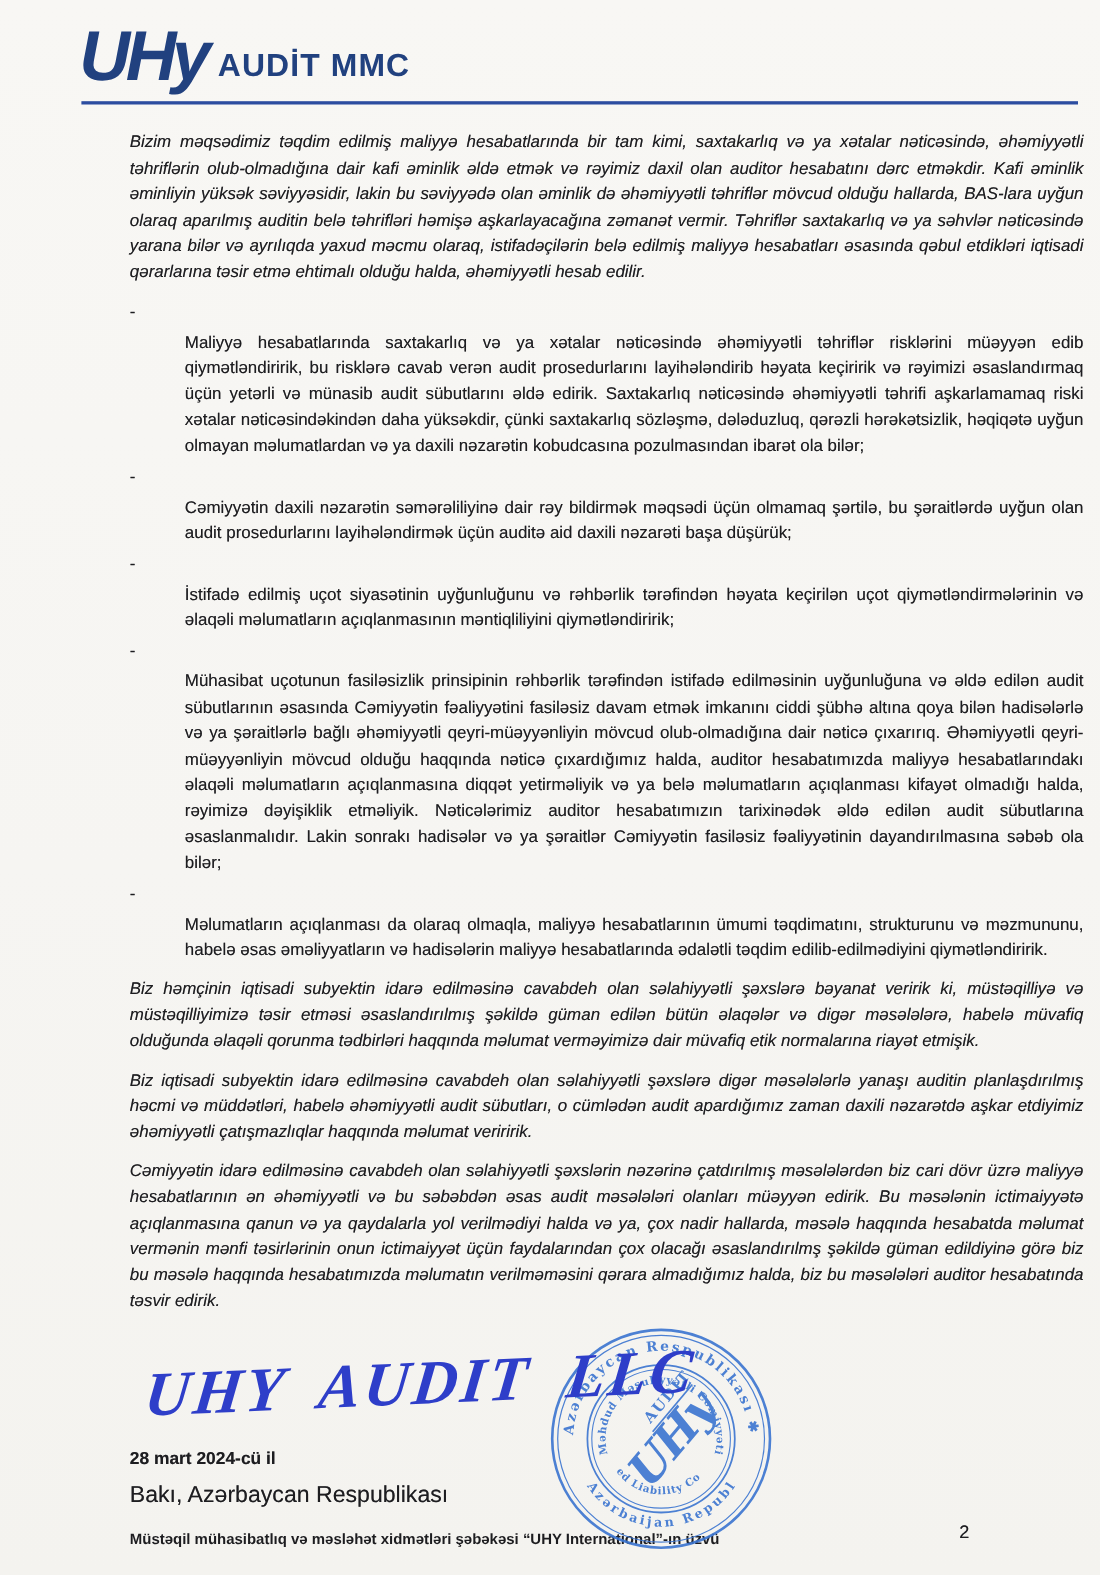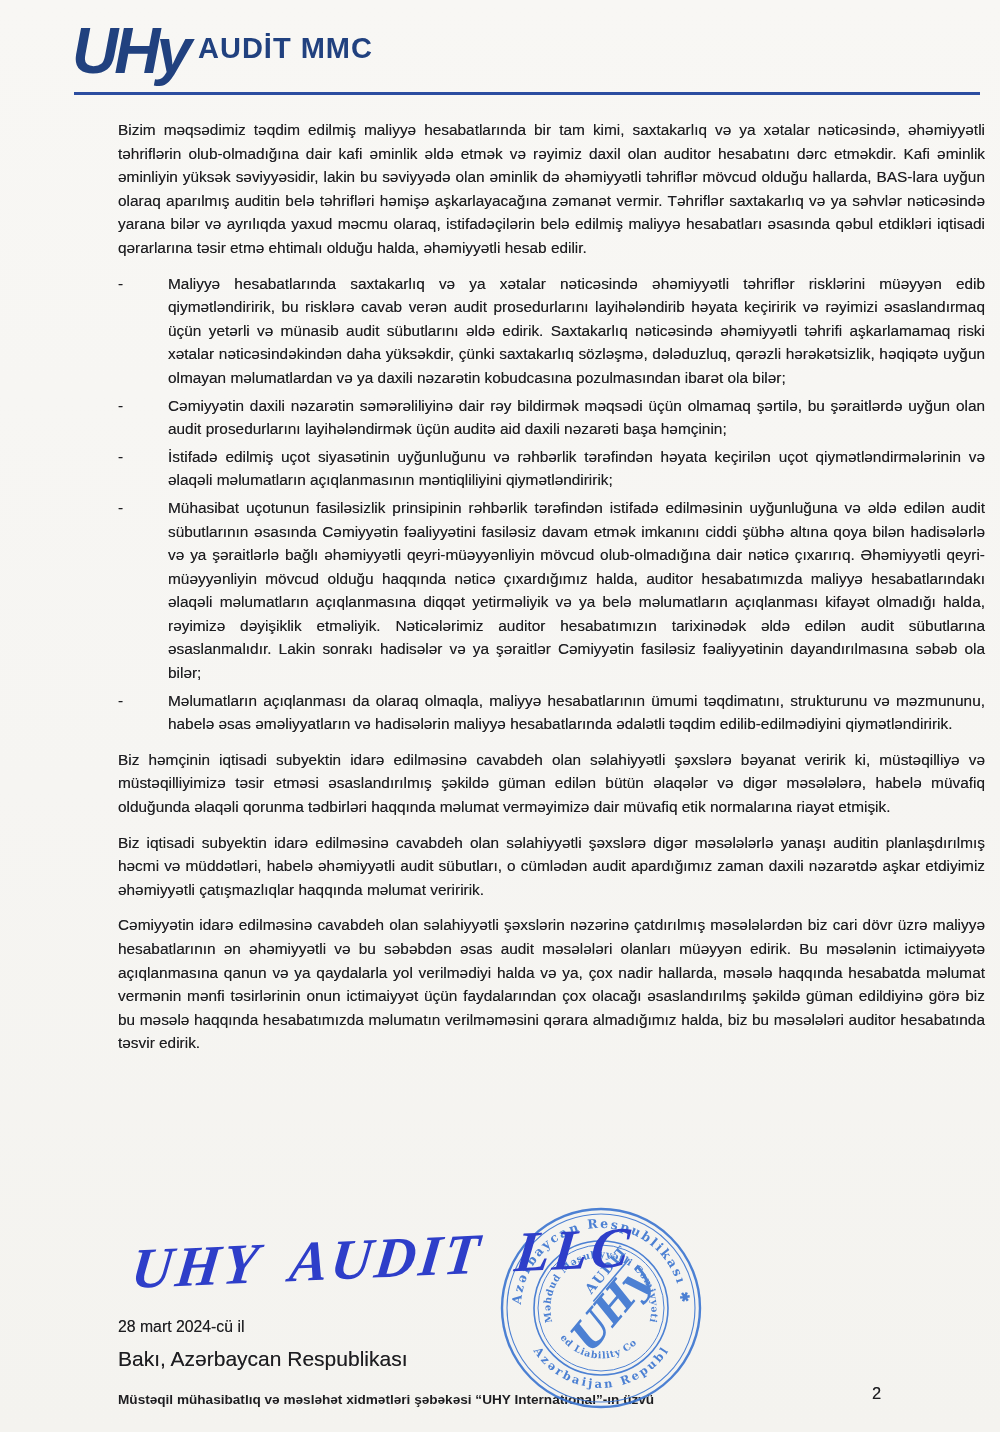--- a/index.html
+++ b/index.html
@@ -24,21 +24,21 @@
   
   .logo{
     position:absolute;left:72px;top:14px;
     font-family:"Liberation Sans",sans-serif;
     font-style:italic;font-weight:700;
     font-size:64px;letter-spacing:-4px;
     color:var(--brand-navy);
     z-index:2;
   }
   .brand{
-    position:absolute;left:198px;top:32px;
+    position:absolute;left:198px;top:44px;
     font-weight:700;font-size:29px;letter-spacing:1px;
     color:var(--brand-navy);
   }
   .rule{
     position:absolute;left:74px;top:92px;
     width:906px;height:3px;
     background:var(--rule-blue);
     z-index:1;
   }
   
@@ -46,38 +46,38 @@
     position:absolute;left:118px;top:118px;width:867px;
     font-size:15.4px;line-height:23.6px;
     text-align:justify;
     text-shadow:0 0 .4px rgba(20,20,25,.55);
   }
   .heading{
     font-size:16.8px;font-weight:700;line-height:20px;
     margin:7px 0 15px;
     text-align:left;
   }
-  .content p{margin:0 0 12px;}
+  .content p{margin:0 0 12px;font-style:italic;}
   .bullets{list-style:none;margin:0 0 12px;}
   .bullets li{display:flex;margin:0 0 4px;}
   .bullets .dash{width:50px;flex:none;font-weight:400;}
-  .bullets .txt{flex:1;text-align:justify;}
+  .bullets .txt{flex:1;text-align:justify;margin-top:28px;}
   
   .signature{
     position:absolute;left:132px;top:1236px;
     font-family:"Liberation Serif",serif;
     font-style:italic;font-weight:700;
     font-size:57px;letter-spacing:3px;word-spacing:16px;
     color:var(--signature-blue);
     transform:rotate(-2.5deg) skewX(-9deg);
     transform-origin:left center;
     white-space:nowrap;
     z-index:4;
   }
-  .sign-date{position:absolute;left:118px;top:1318px;font-size:15.8px;font-weight:400;text-shadow:0 0 .4px rgba(20,20,25,.55);}
+  .sign-date{position:absolute;left:118px;top:1318px;font-size:15.8px;font-weight:700;text-shadow:0 0 .4px rgba(20,20,25,.55);}
   .sign-place{position:absolute;left:118px;top:1347px;font-size:21px;font-weight:400;text-shadow:0 0 .4px rgba(20,20,25,.55);}
   
   .stamp{
     position:absolute;left:496px;top:1203px;
     width:210px;height:210px;
     opacity:.9;
     z-index:3;
   }
   .stamp text{fill:var(--stamp-blue);font-family:"DejaVu Serif",serif;}
   .stamp .ring{stroke:var(--stamp-blue);fill:none;}
@@ -103,21 +103,21 @@
 
   <div class="content">
     <p>Bizim məqsədimiz təqdim edilmiş maliyyə hesabatlarında bir tam kimi, saxtakarlıq və ya xətalar nəticəsində, əhəmiyyətli təhriflərin olub-olmadığına dair kafi əminlik əldə etmək və rəyimiz daxil olan auditor hesabatını dərc etməkdir. Kafi əminlik əminliyin yüksək səviyyəsidir, lakin bu səviyyədə olan əminlik də əhəmiyyətli təhriflər mövcud olduğu hallarda, BAS-lara uyğun olaraq aparılmış auditin belə təhrifləri həmişə aşkarlayacağına zəmanət vermir. Təhriflər saxtakarlıq və ya səhvlər nəticəsində yarana bilər və ayrılıqda yaxud məcmu olaraq, istifadəçilərin belə edilmiş maliyyə hesabatları əsasında qəbul etdikləri iqtisadi qərarlarına təsir etmə ehtimalı olduğu halda, əhəmiyyətli hesab edilir.</p>
     <ul class="bullets">
       <li>
         <span class="dash">-</span>
         <span class="txt">Maliyyə hesabatlarında saxtakarlıq və ya xətalar nəticəsində əhəmiyyətli təhriflər risklərini müəyyən edib qiymətləndiririk, bu risklərə cavab verən audit prosedurlarını layihələndirib həyata keçiririk və rəyimizi əsaslandırmaq üçün yetərli və münasib audit sübutlarını əldə edirik. Saxtakarlıq nəticəsində əhəmiyyətli təhrifi aşkarlamamaq riski xətalar nəticəsindəkindən daha yüksəkdir, çünki saxtakarlıq sözləşmə, dələduzluq, qərəzli hərəkətsizlik, həqiqətə uyğun olmayan məlumatlardan və ya daxili nəzarətin kobudcasına pozulmasından ibarət ola bilər;</span>
       </li>
       <li>
         <span class="dash">-</span>
-        <span class="txt">Cəmiyyətin daxili nəzarətin səmərəliliyinə dair rəy bildirmək məqsədi üçün olmamaq şərtilə, bu şəraitlərdə uyğun olan audit prosedurlarını layihələndirmək üçün auditə aid daxili nəzarəti başa həmçinin;</span>
+        <span class="txt">Cəmiyyətin daxili nəzarətin səmərəliliyinə dair rəy bildirmək məqsədi üçün olmamaq şərtilə, bu şəraitlərdə uyğun olan audit prosedurlarını layihələndirmək üçün auditə aid daxili nəzarəti başa düşürük;</span>
       </li>
       <li>
         <span class="dash">-</span>
         <span class="txt">İstifadə edilmiş uçot siyasətinin uyğunluğunu və rəhbərlik tərəfindən həyata keçirilən uçot qiymətləndirmələrinin və əlaqəli məlumatların açıqlanmasının məntiqliliyini qiymətləndiririk;</span>
       </li>
       <li>
         <span class="dash">-</span>
         <span class="txt">Mühasibat uçotunun fasiləsizlik prinsipinin rəhbərlik tərəfindən istifadə edilməsinin uyğunluğuna və əldə edilən audit sübutlarının əsasında Cəmiyyətin fəaliyyətini fasiləsiz davam etmək imkanını ciddi şübhə altına qoya bilən hadisələrlə və ya şəraitlərlə bağlı əhəmiyyətli qeyri-müəyyənliyin mövcud olub-olmadığına dair nəticə çıxarırıq. Əhəmiyyətli qeyri-müəyyənliyin mövcud olduğu haqqında nəticə çıxardığımız halda, auditor hesabatımızda maliyyə hesabatlarındakı əlaqəli məlumatların açıqlanmasına diqqət yetirməliyik və ya belə məlumatların açıqlanması kifayət olmadığı halda, rəyimizə dəyişiklik etməliyik. Nəticələrimiz auditor hesabatımızın tarixinədək əldə edilən audit sübutlarına əsaslanmalıdır. Lakin sonrakı hadisələr və ya şəraitlər Cəmiyyətin fasiləsiz fəaliyyətinin dayandırılmasına səbəb ola bilər;</span>
       </li>
       <li>

